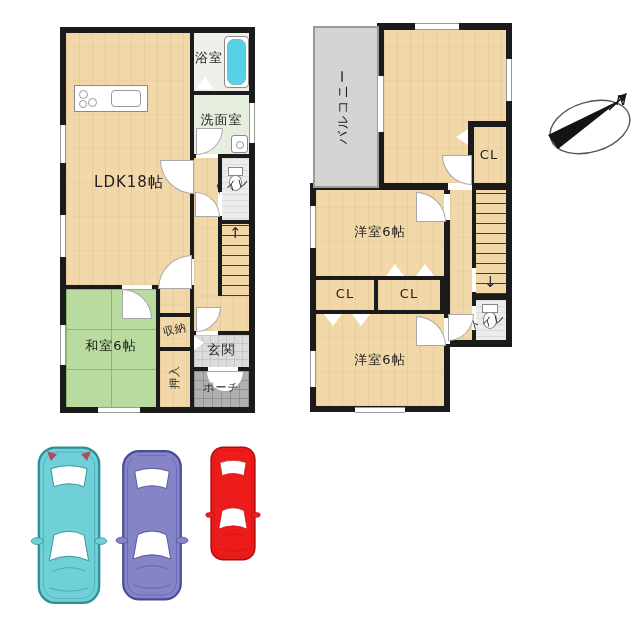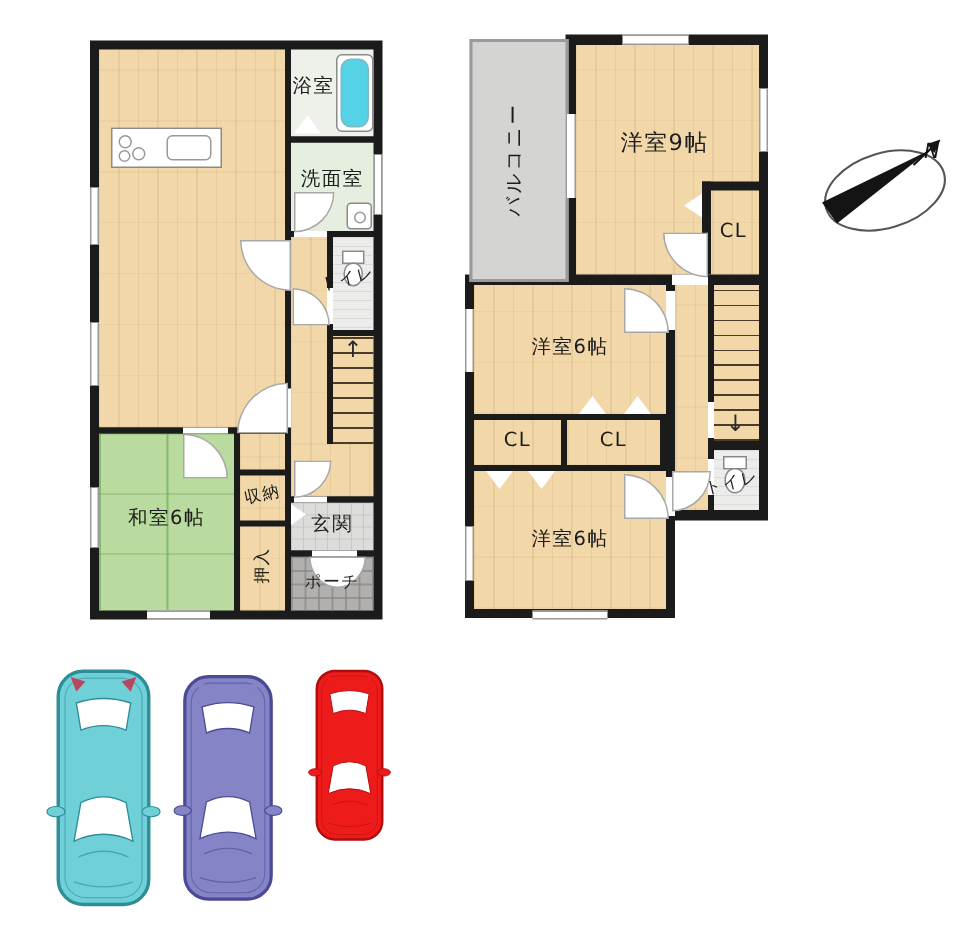--- a/index.html
+++ b/index.html
@@ -123,20 +123,21 @@
     <div style="position:absolute;left:4px;top:5px;width:6px;height:6px;border:1px solid #999;border-radius:50%;"></div>
   </div>
 
   <div class="abs" style="left:168px;top:140px;width:15px;height:24px;">
     <div style="position:absolute;left:0;top:0;width:13px;height:7px;background:#fff;border:1px solid #888;"></div>
     <div style="position:absolute;left:1px;top:8px;width:11px;height:14px;background:#fff;border:1px solid #888;border-radius:45% 45% 50% 50%;"></div>
   </div>
 
   <span class="arrow" style="left:169px;top:199px;">↑</span>
 
+  <div class="lbl lbl-big" style="left:10px;top:147px;width:118px;">LDK18帖</div>
   <div class="lbl" style="left:132px;top:24px;width:34px;">浴室</div>
   <div class="lbl" style="left:134px;top:86px;width:55px;">洗面室</div>
   <div class="lbl lbl-sm" style="left:152px;top:153px;width:40px;transform:rotate(-14deg);">トイレ</div>
   <div class="lbl" style="left:6px;top:312px;width:90px;">和室6帖</div>
   <div class="lbl lbl-sm" style="left:98px;top:297px;width:34px;transform:rotate(-12deg);">収納</div>
   <div class="lbl lbl-sm vert" style="left:100px;top:344px;width:30px;">押入</div>
   <div class="lbl" style="left:134px;top:316px;width:55px;">玄関</div>
   <div class="lbl lbl-sm" style="left:134px;top:355px;width:55px;color:#222;">ポーチ</div>
 </div>
 
@@ -186,21 +187,20 @@
   <div class="win-v" style="left:0;top:328px;width:4px;height:36px;"></div>
   <div class="win-h" style="left:45px;top:384px;width:50px;height:4px;"></div>
 
   <div class="abs" style="left:172px;top:281px;width:16px;height:26px;">
     <div style="position:absolute;left:0;top:0;width:14px;height:7px;background:#fff;border:1px solid #888;"></div>
     <div style="position:absolute;left:1px;top:8px;width:12px;height:15px;background:#fff;border:1px solid #888;border-radius:45% 45% 50% 50%;"></div>
   </div>
 
   <span class="arrow" style="left:174px;top:252px;">↓</span>
 
-  <div class="lbl lbl-big" style="left:74px;top:64px;width:118px;">洋室9帖</div>
   <div class="lbl" style="left:160px;top:125px;width:38px;">CL</div>
   <div class="lbl" style="left:6px;top:202px;width:128px;">洋室6帖</div>
   <div class="lbl" style="left:6px;top:264px;width:58px;">CL</div>
   <div class="lbl" style="left:68px;top:264px;width:62px;">CL</div>
   <div class="lbl" style="left:6px;top:330px;width:128px;">洋室6帖</div>
   <div class="lbl lbl-sm" style="left:156px;top:293px;width:44px;transform:rotate(-14deg);">トイレ</div>
 </div>
 
 <svg style="left:543px;top:85px;" width="95" height="85" viewBox="0 0 95 85">
   <g transform="rotate(-17 47 42)">

